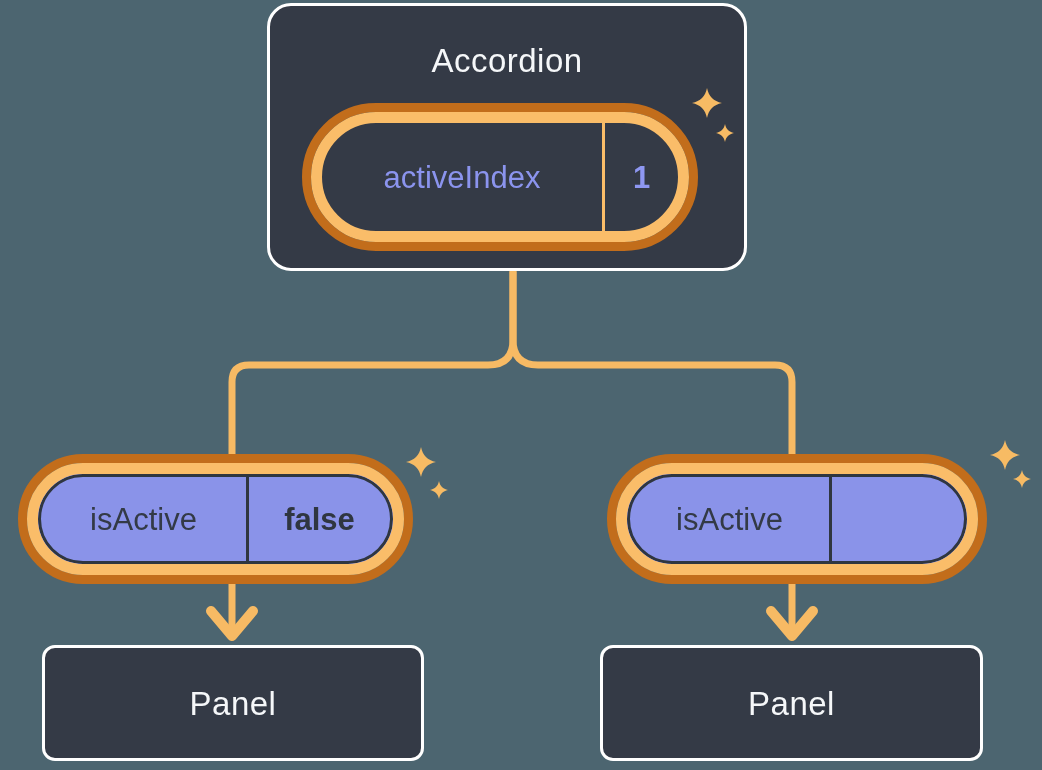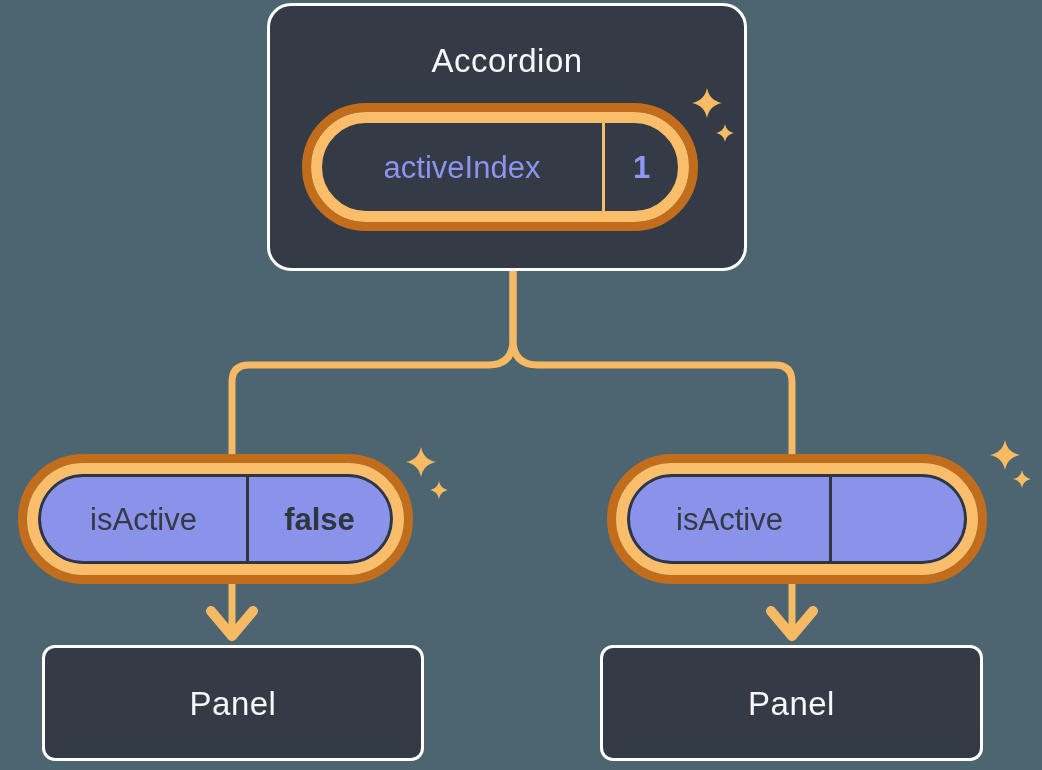--- a/index.html
+++ b/index.html
@@ -24,21 +24,21 @@
   .accordion-title{position:absolute;left:0;top:38px;width:100%;text-align:center;}
 
   
   .pill-outer{
     position:absolute;border:9px solid #C26D1B;border-radius:999px;
   }
   .pill-mid{
     width:100%;height:100%;border:11px solid #FABD69;border-radius:999px;
     display:flex;align-items:stretch;overflow:hidden;
   }
-  .state-pill{left:32px;top:97px;width:396px;height:128px;}
+  .state-pill{left:32px;top:97px;width:396px;height:148px;}
   .state-pill .pill-mid{background:#343A46;}
   .cell{display:flex;align-items:center;justify-content:center;line-height:1;}
   .state-name{flex:1;color:#8B94EE;font-size:31px;}
   .state-value{width:73px;color:#8E97F2;font-size:31px;font-weight:700;}
   .divider-orange{width:3px;background:#FABD69;}
 
   .prop-pill .pill-mid{
     background:#8A93E9;border:11px solid #FABD69;justify-content:center;
   }
   .prop-inner{

